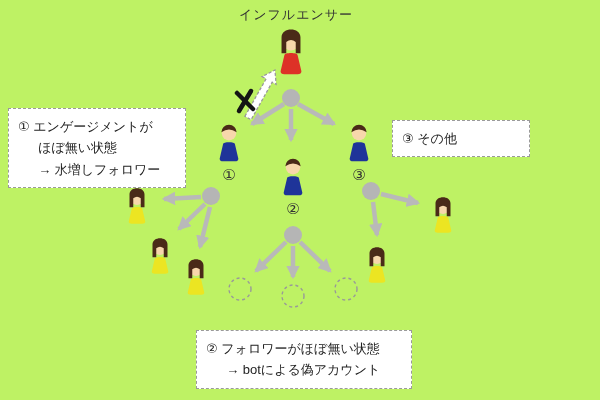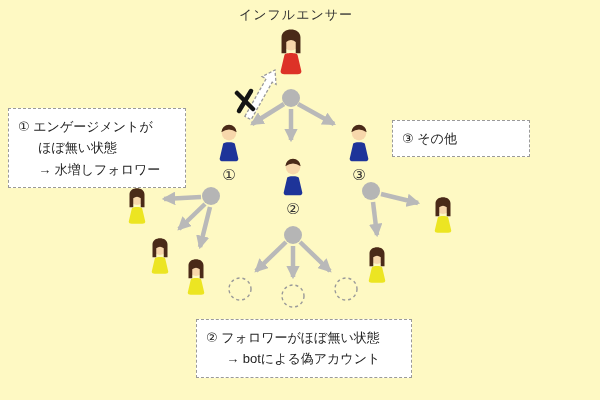--- a/index.html
+++ b/index.html
@@ -1,19 +1,19 @@
 <!DOCTYPE html>
 <html style="--influencer: #dd3227; --follower: #1e3499; --leaf: #ece522; --hair: #4a2a18; --skin: #f7d7ab; --arrow: #b9b9b9; --hub: #b5b5b5; --dash: #999999; --xmark: #141414;"><head>
 <meta charset="utf-8">
 <style>
   html,body{margin:0;padding:0;background:#fff;}
   .canvas{
     position:relative;width:600px;height:400px;overflow:hidden;
     font-family:"Liberation Sans","DejaVu Sans",sans-serif;
-    color:#333;background:#fef9c3;
+    color:#333;background:#bef264;
   }
   .abs{position:absolute;}
   .title{
     top:6px;left:216px;width:160px;text-align:center;
     font-size:13px;letter-spacing:1px;color:#333;
   }
   .numlabel{
     width:24px;text-align:center;font-size:15px;color:#333;
   }
   .note{
@@ -106,18 +106,18 @@
   <div class="abs note" style="left:8px;top:108px;width:158px">
     <div>① エンゲージメントが</div>
     <div class="cont">ほぼ無い状態</div>
     <div class="cont">→ 水増しフォロワー</div>
   </div>
 
   <div class="abs note" style="left:392px;top:120px;width:118px">
     <div>③ その他</div>
   </div>
 
-  <div class="abs note" style="left:196px;top:319px;width:196px">
+  <div class="abs note" style="left:196px;top:330px;width:196px">
     <div>② フォロワーがほぼ無い状態</div>
     <div class="cont">→ botによる偽アカウント</div>
   </div>
 
 </div>
 
 </body></html>

